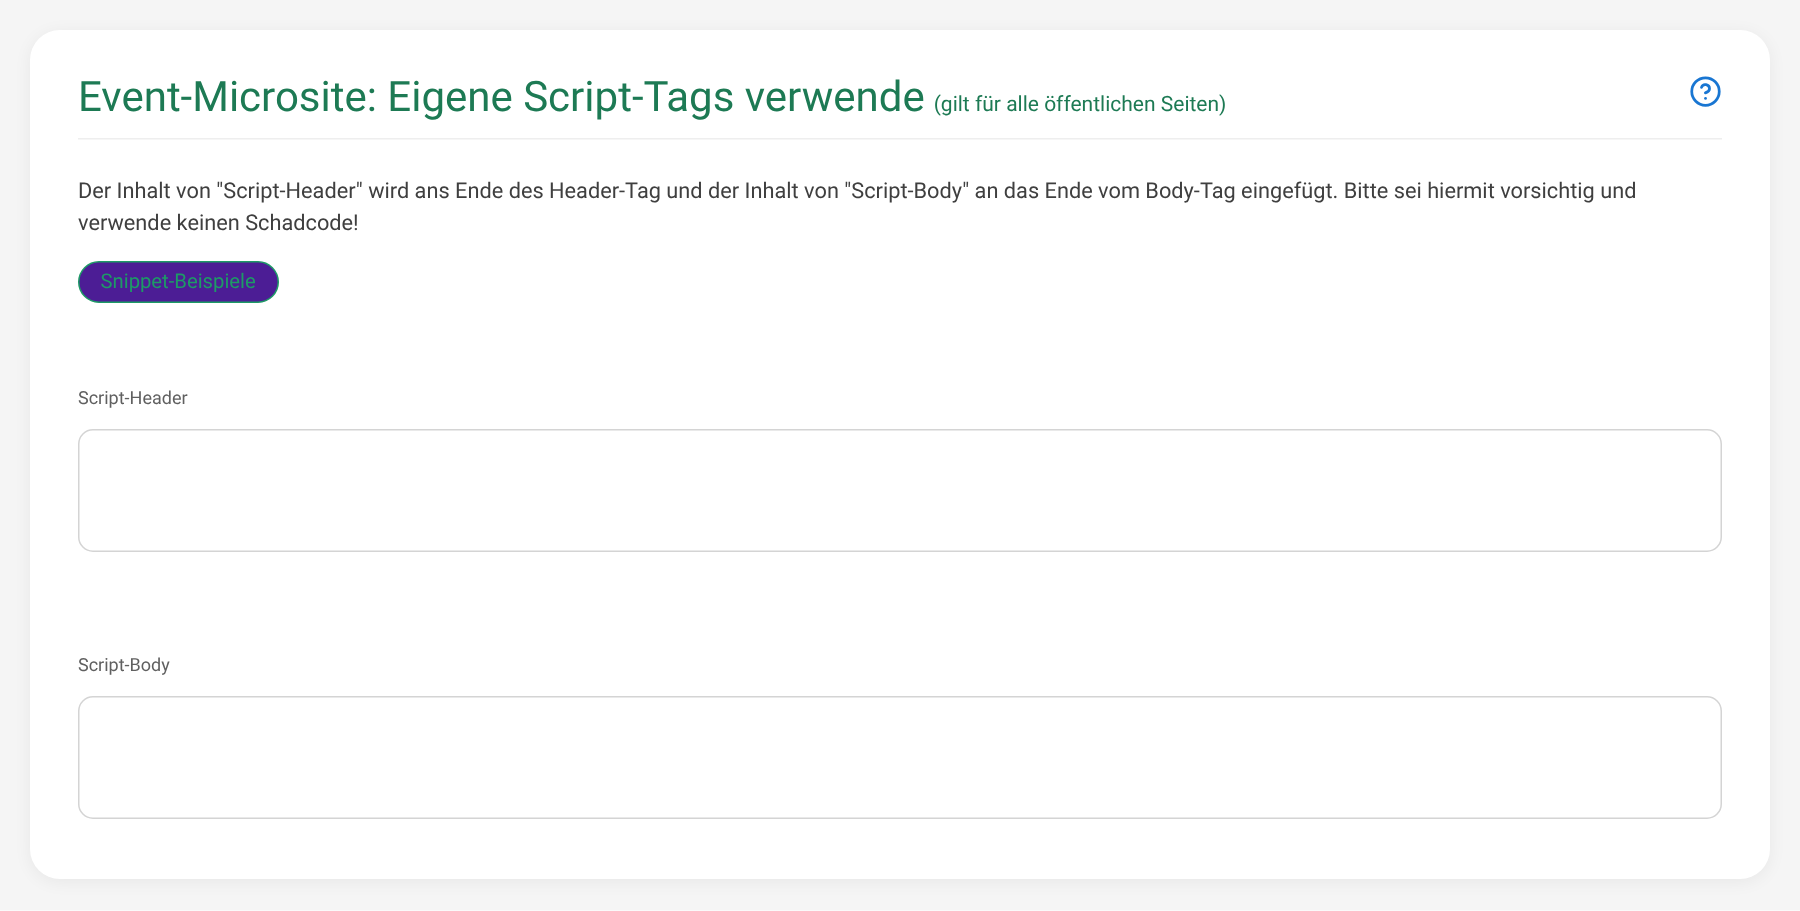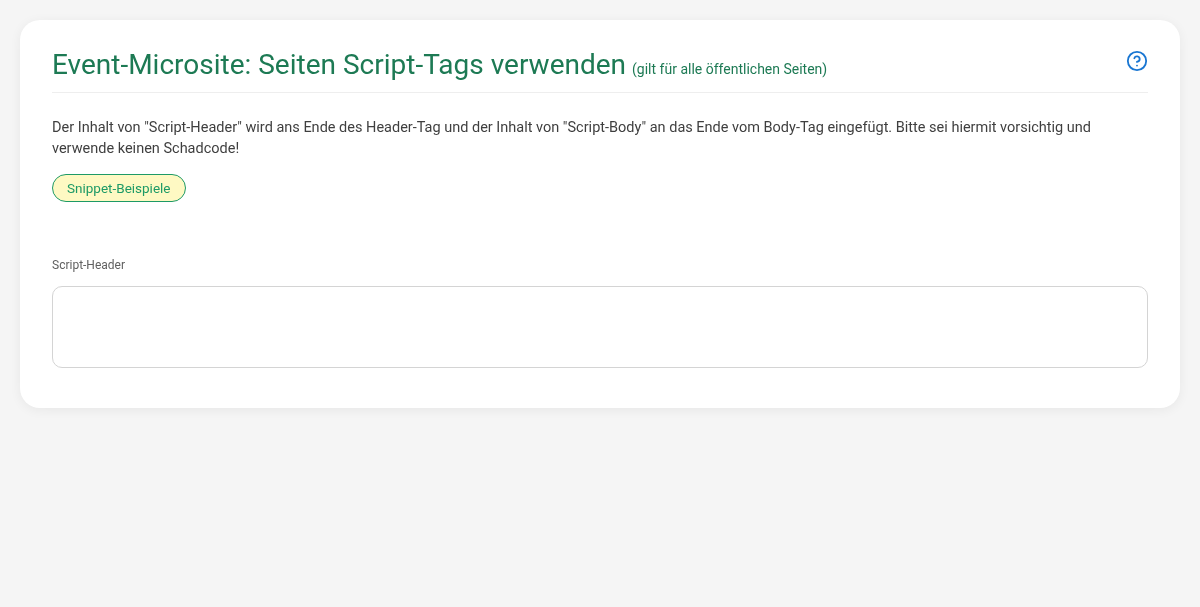--- a/index.html
+++ b/index.html
@@ -61,21 +61,21 @@
     .description {
       font-size: 14.5px;
       color: #3f3f3f;
       line-height: 1.5;
       margin-bottom: 14px;
     }
     .snippet-btn {
       display: inline-block;
       border: 1.5px solid #1d9a66;
       color: #1d9a66;
-      background: #fef9c3;
+      background: #4c1d95;
       border-radius: 16px;
       padding: 5px 14px;
       font-size: 13.5px;
       cursor: pointer;
       font-family: inherit;
     }
     .field-group {
       margin-top: 56px;
     }
     .field-group.second {
@@ -100,21 +100,21 @@
       outline: none;
       background: #ffffff;
     }
   </style>
 </head>
 <body>
 
 <div class="card">
   <div class="header-row">
     <div class="title-block">
-      <span class="title-main">Event-Microsite: Seiten Script-Tags verwenden</span>
+      <span class="title-main">Event-Microsite: Eigene Script-Tags verwende</span>
       <span class="title-sub">(gilt für alle öffentlichen Seiten)</span>
     </div>
     <span class="help-icon">
       <svg viewBox="0 0 24 24" width="22" height="22" fill="none" stroke="#1976d2" stroke-width="2" stroke-linecap="round" stroke-linejoin="round">
         <circle cx="12" cy="12" r="10"></circle>
         <path d="M9.09 9a3 3 0 0 1 5.83 1c0 2-3 3-3 3"></path>
         <line x1="12" y1="17" x2="12" y2="17.01"></line>
       </svg>
     </span>
   </div>
@@ -123,13 +123,17 @@
 
   <p class="description">Der Inhalt von "Script-Header" wird ans Ende des Header-Tag und der Inhalt von "Script-Body" an das Ende vom Body-Tag eingefügt. Bitte sei hiermit vorsichtig und verwende keinen Schadcode!</p>
 
   <button class="snippet-btn">Snippet-Beispiele</button>
 
   <div class="field-group">
     <label class="field-label">Script-Header</label>
     <textarea class="field-textarea" value="" style=""></textarea>
   </div>
 
+  <div class="field-group second">
+    <label class="field-label">Script-Body</label>
+    <textarea class="field-textarea" value="" style=""></textarea>
+  </div>
 </div>
 
 </body></html>

